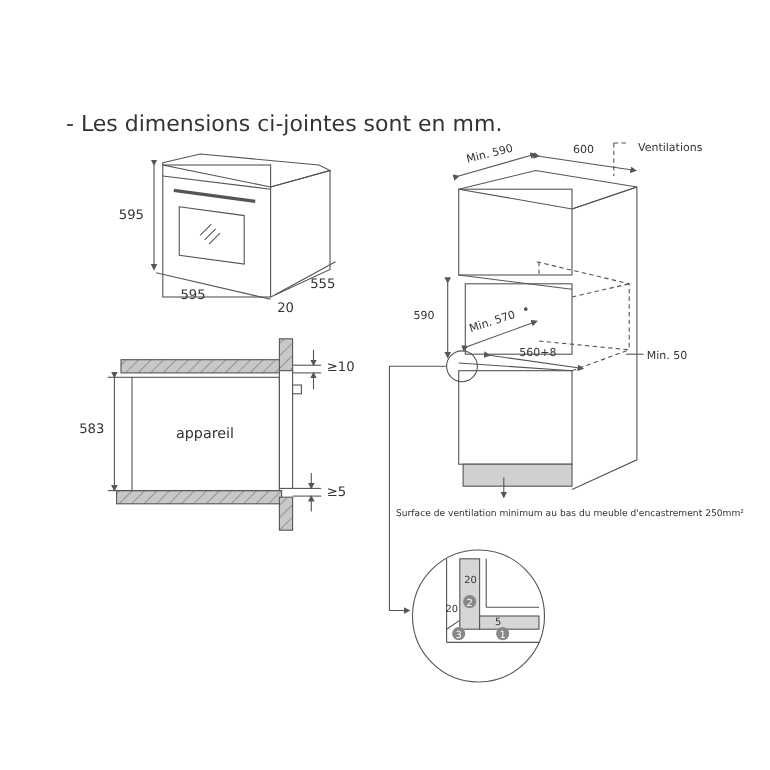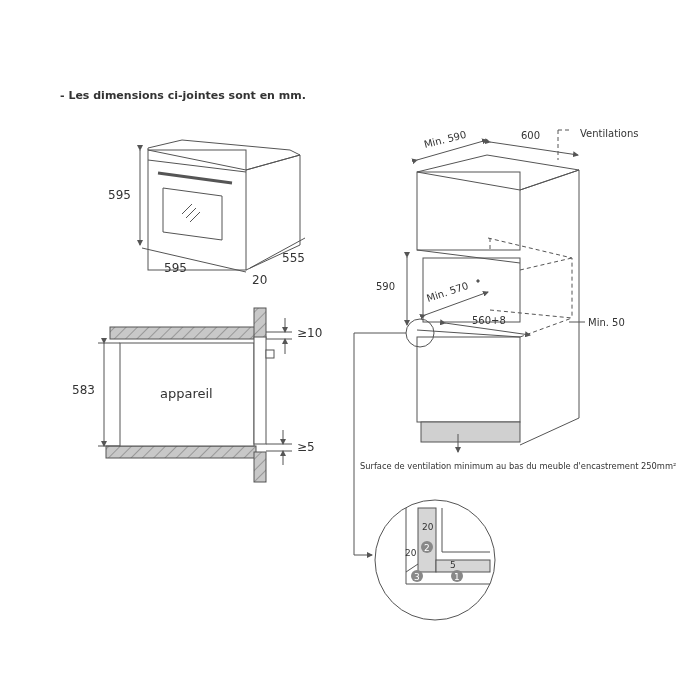--- a/index.html
+++ b/index.html
@@ -1,17 +1,17 @@
 <!DOCTYPE html>
 <html><head>
 <meta charset="utf-8">
 <style>
   html, body { margin:0; padding:0; background:#ffffff; }
   body { width:700px; height:700px; position:relative; overflow:hidden; font-family:"DejaVu Sans", sans-serif; }
-  .title { position:absolute; left:60px; top:89px; font-size:11px; color:#333;font-weight:bold; }
+  .title { position:absolute; left:60px; top:100px; font-size:20px; color:#333; }
   svg { position:absolute; left:0; top:0; }
   .lbl { font-family:"DejaVu Sans", sans-serif; fill:#333; }
 </style>
 </head>
 <body>
 
 <div class="title">- Les dimensions ci-jointes sont en mm.</div>
 
 <svg width="700" height="700" viewBox="0 0 700 700">
   <defs>

